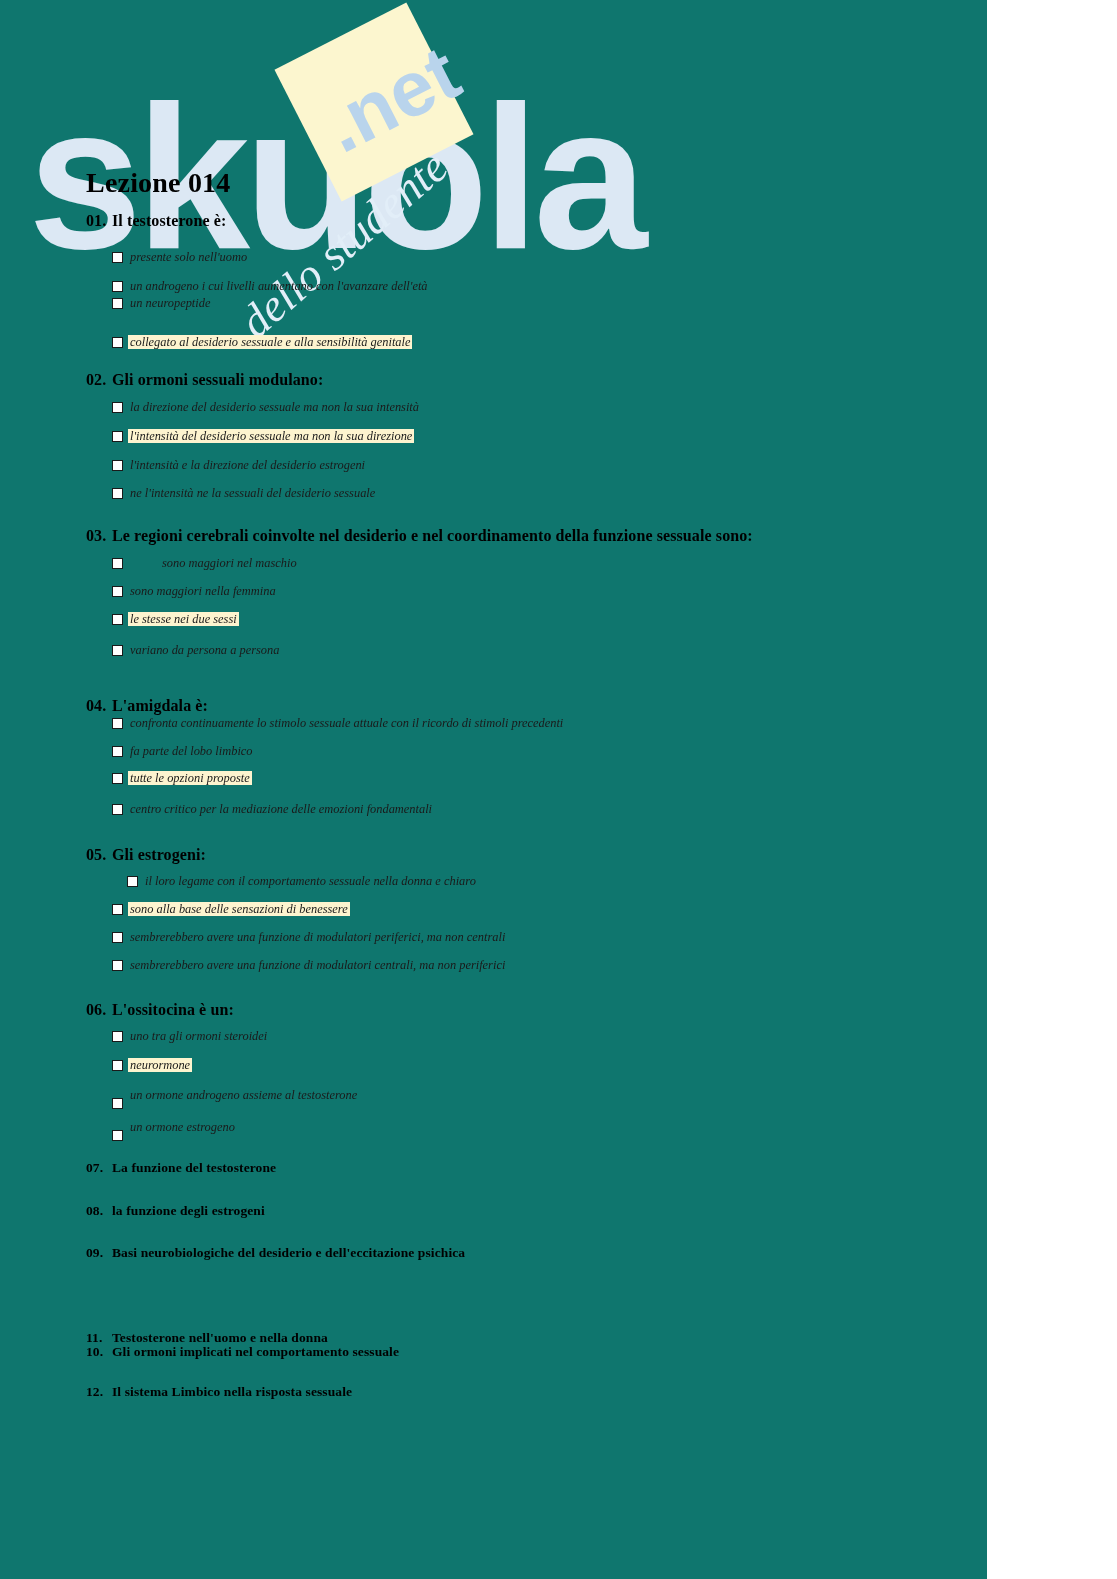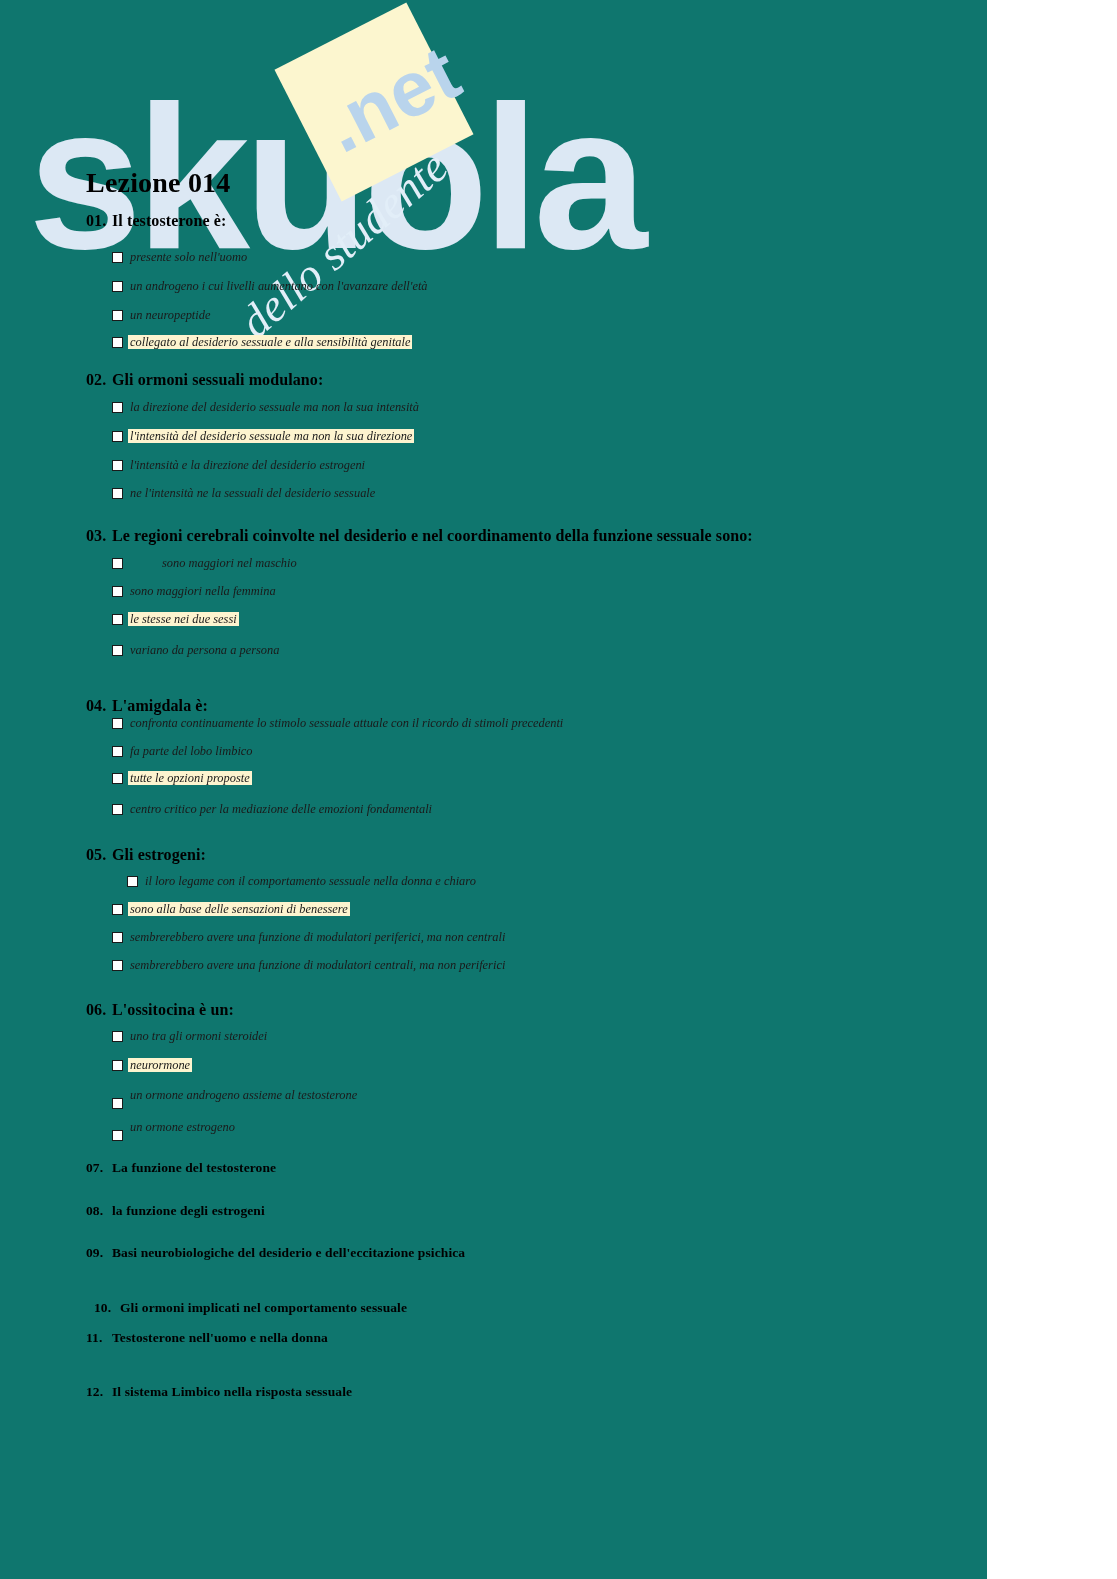--- a/index.html
+++ b/index.html
@@ -163,21 +163,21 @@
         <div class="question-block" style="top: 212px; position: absolute;">
           <div class="q-heading"><span class="q-num">01.</span><span>Il testosterone è:</span></div>
           <div class="option-row" style="position: absolute; left: 2px; top: 38px;">
             <span class="checkbox"></span>
             <span class="option-text">presente solo nell'uomo</span>
           </div>
           <div class="option-row" style="position: absolute; left: 2px; top: 67px;">
             <span class="checkbox"></span>
             <span class="option-text">un androgeno i cui livelli aumentano con l'avanzare dell'età</span>
           </div>
-          <div class="option-row" style="position: absolute; left: 2px; top: 96px; font-family: Liberation Serif, serif;">
+          <div class="option-row" style="position: absolute; left: 2px; top: 84px; font-family: Liberation Serif, serif;">
             <span class="checkbox"></span>
             <span class="option-text">un neuropeptide</span>
           </div>
           <div class="option-row" style="position: absolute; left: 2px; top: 123px;">
             <span class="checkbox"></span>
             <span class="option-text hl">collegato al desiderio sessuale e alla sensibilità genitale</span>
           </div>
         </div>
         <div class="question-block" style="top: 371px; position: absolute;">
           <div class="q-heading"><span class="q-num">02.</span><span>Gli ormoni sessuali modulano:</span></div>
@@ -272,19 +272,19 @@
           <div class="option-row lowbox" style="position: absolute; left: 2px; top: 119px;">
             <span class="checkbox"></span>
             <span class="option-text">un ormone estrogeno</span>
           </div>
         </div>
       </div>
     <div id="topics-container">
         <div class="topic-item" style="top: 1160px;"><span class="q-num">07.</span><span>La funzione del testosterone</span></div>
         <div class="topic-item" style="top: 1203px;"><span class="q-num">08.</span><span>la funzione degli estrogeni</span></div>
         <div class="topic-item" style="top: 1245px;"><span class="q-num">09.</span><span>Basi neurobiologiche del desiderio e dell'eccitazione psichica</span></div>
-        <div class="topic-item" style="top: 1300px; margin-left: 8px;"><span class="q-num">10.</span><span>Gli ormoni implicati nel comportamento sessuale</span></div>
+        <div class="topic-item" style="top: 1344px;"><span class="q-num">10.</span><span>Gli ormoni implicati nel comportamento sessuale</span></div>
         <div class="topic-item" style="top: 1330px;"><span class="q-num">11.</span><span>Testosterone nell'uomo e nella donna</span></div>
         <div class="topic-item" style="top: 1384px;"><span class="q-num">12.</span><span>Il sistema Limbico nella risposta sessuale</span></div>
       </div>
   </div>
 
 </div>
 
 </body></html>

